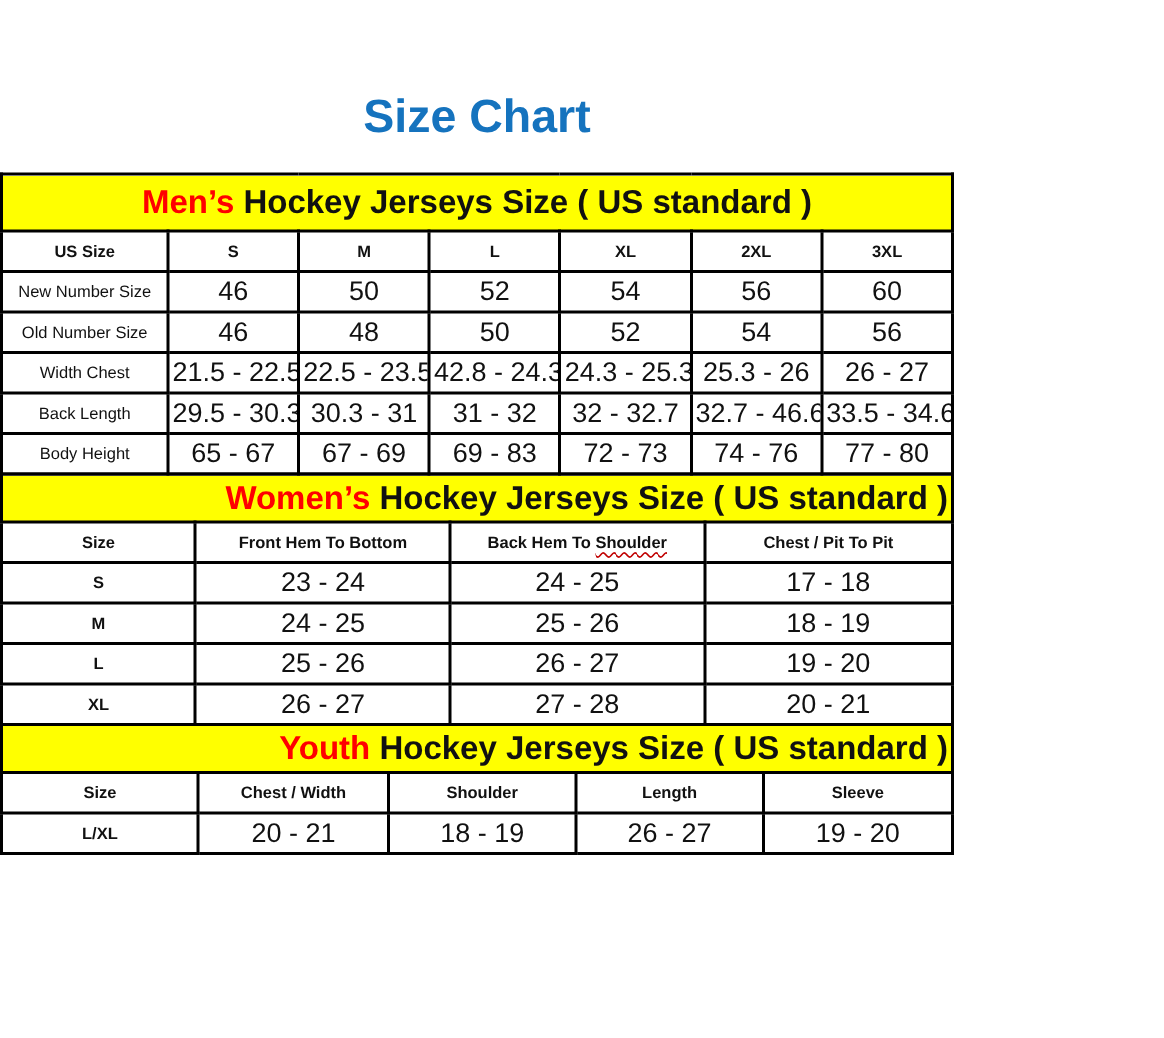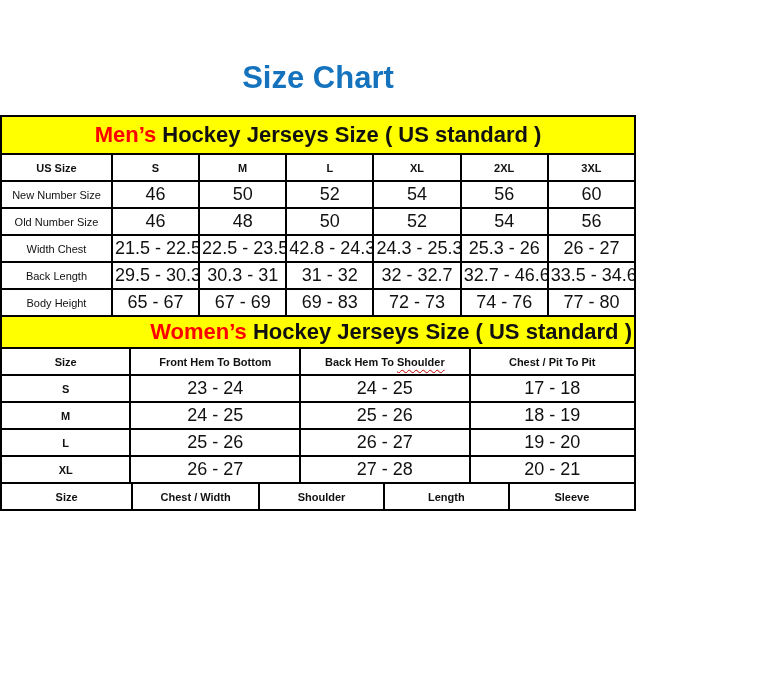--- a/index.html
+++ b/index.html
@@ -197,23 +197,33 @@
 
   <table class="size-table">
     <colgroup>
       <col style="width:20.7%">
       <col style="width:20.0%">
         <col style="width:19.7%">
         <col style="width:19.7%">
         <col style="width:19.9%">
     </colgroup>
     <tbody>
+      <tr>
+        <th class="banner-cell short" colspan="5"><span class="banner-highlight">Youth</span><span> Hockey Jerseys Size ( US standard )</span></th>
+      </tr>
     <tr>
           <th class="col-head">Size</th>
           <th class="col-head">Chest / Width</th>
           <th class="col-head">Shoulder</th>
           <th class="col-head">Length</th>
           <th class="col-head">Sleeve</th>
         </tr>
+        <tr>
+          <th class="row-label bold">L/XL</th>
+          <td class="cell">20 - 21</td>
+          <td class="cell">18 - 19</td>
+          <td class="cell">26 - 27</td>
+          <td class="cell">19 - 20</td>
+        </tr>
       </tbody>
   </table>
 
 </div>
 
 </body></html>

